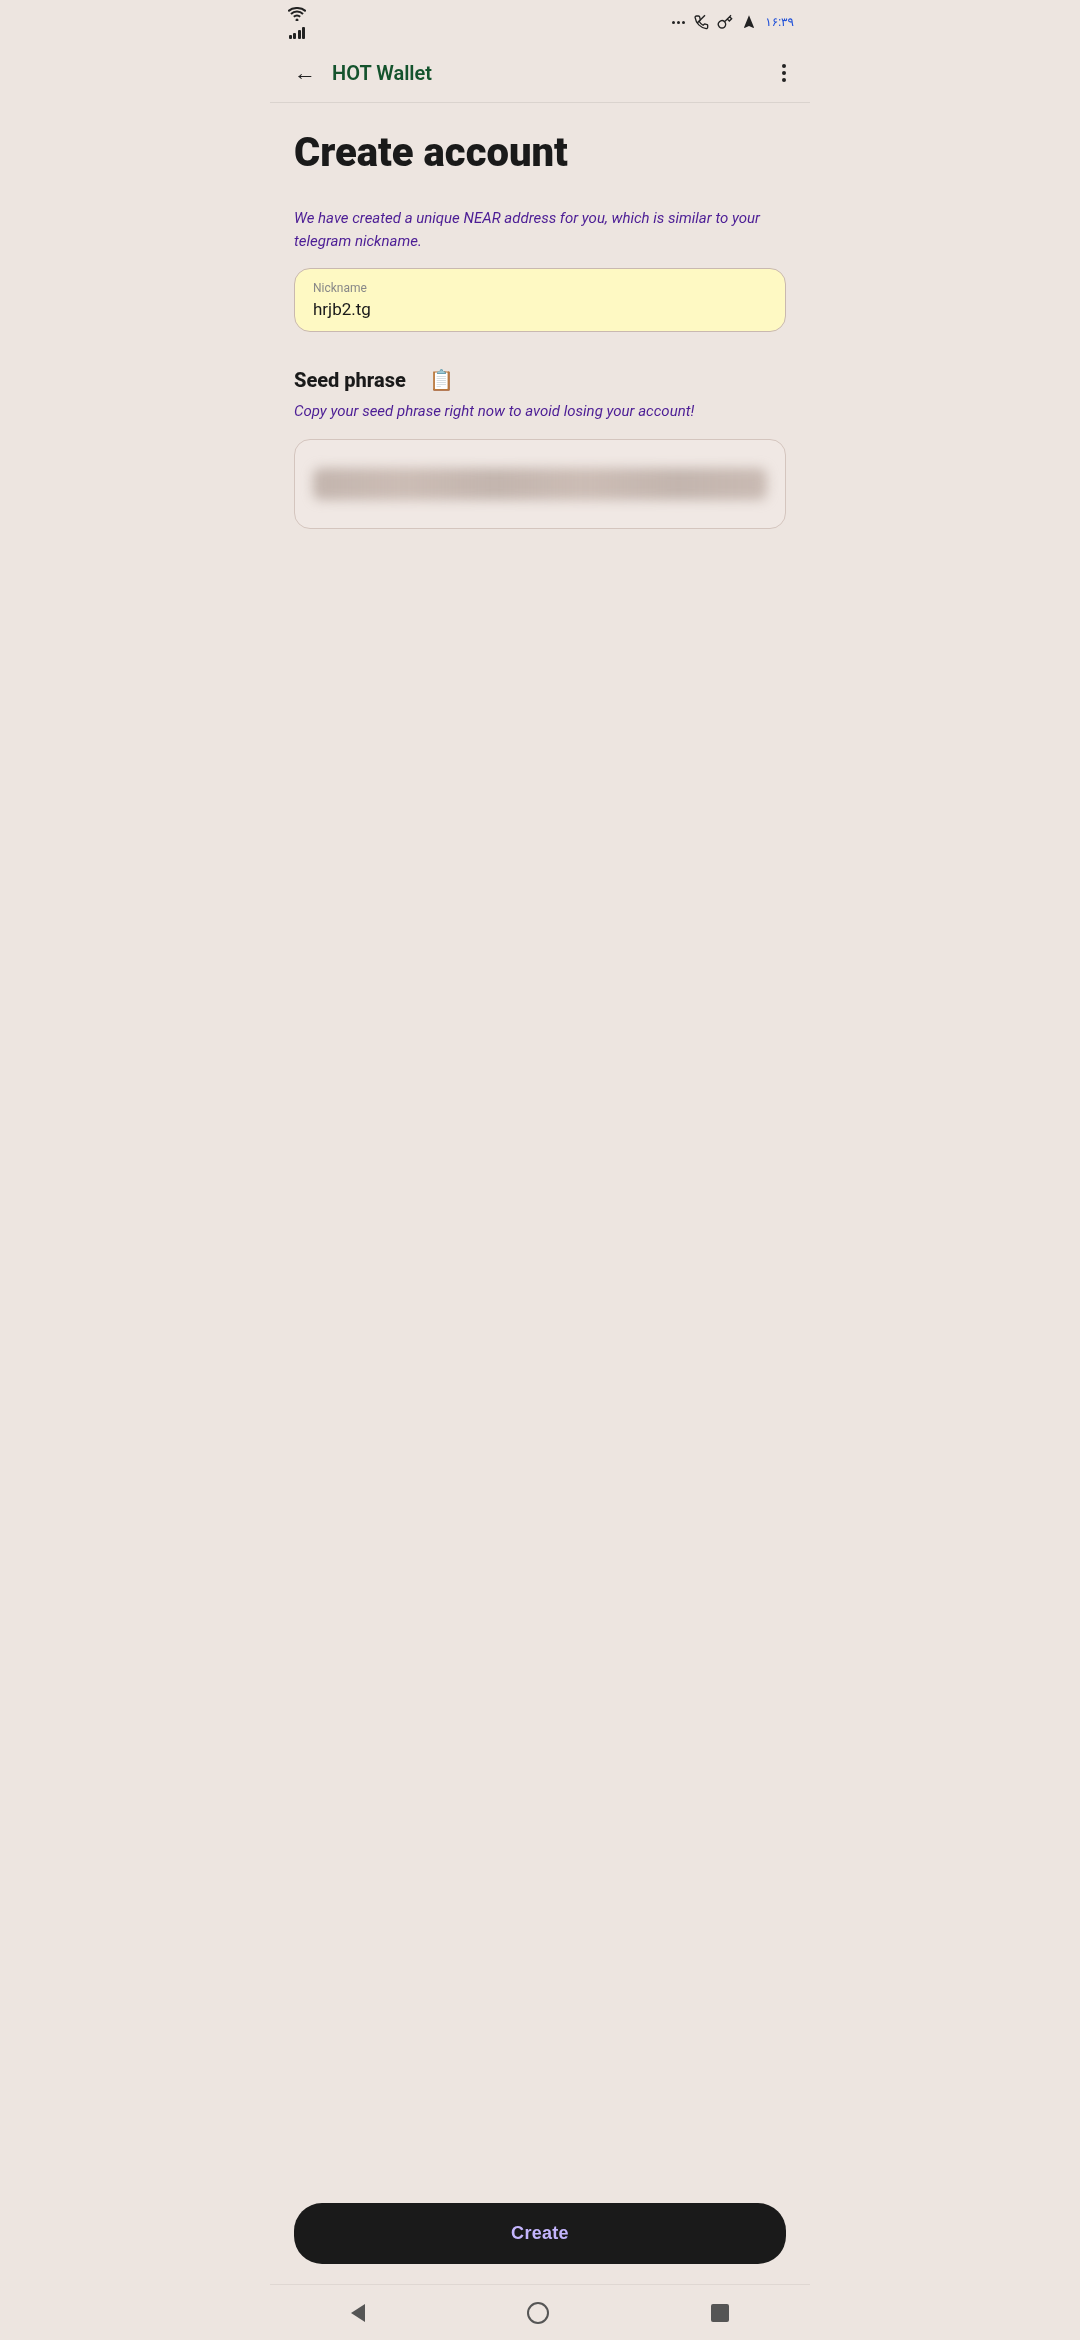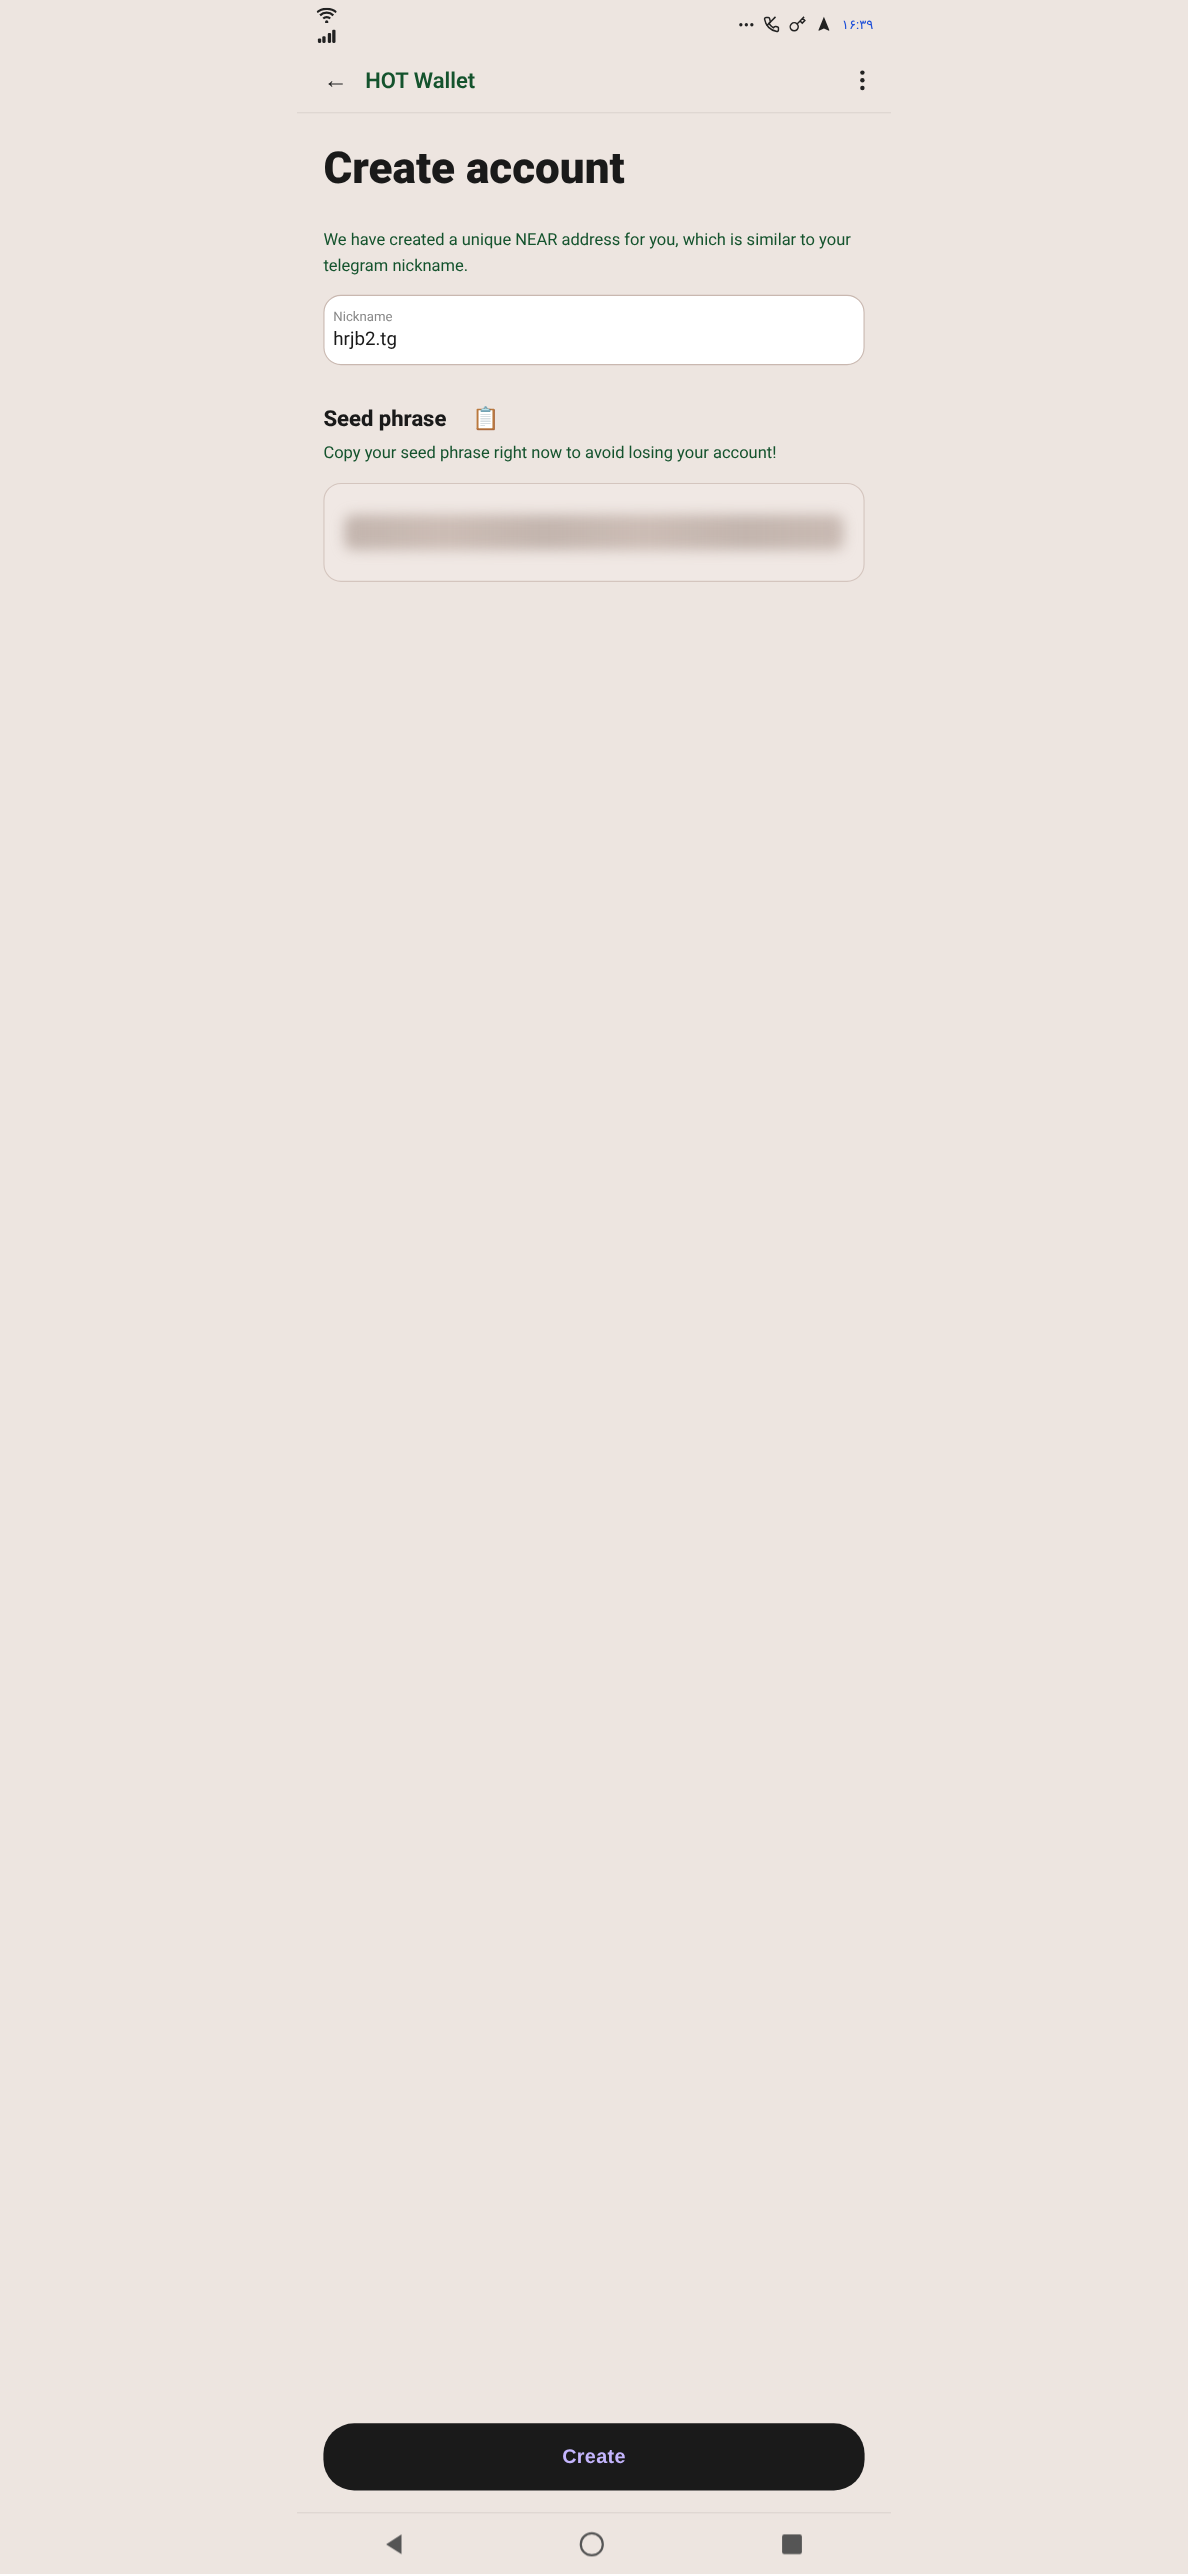--- a/index.html
+++ b/index.html
@@ -180,30 +180,31 @@
 
     .section-title {
       font-size: 20px;
       font-weight: 800;
       color: #1a1a1a;
       margin-bottom: 8px;
     }
 
     .section-description {
       font-size: 15px;
-      color: #14532d;
+      color: #4c1d95;
       line-height: 1.5;
       margin-bottom: 16px;
+      font-style: italic;
     }
 
     .input-container {
-      background: #ffffff;
+      background: #fef9c3;
       border: 1.5px solid #c9b8b0;
       border-radius: 16px;
-      padding: 12px 8px;
+      padding: 12px 18px;
       margin-bottom: 36px;
     }
 
     .input-label {
       font-size: 12px;
       color: #888;
       margin-bottom: 4px;
       display: block;
     }
 

